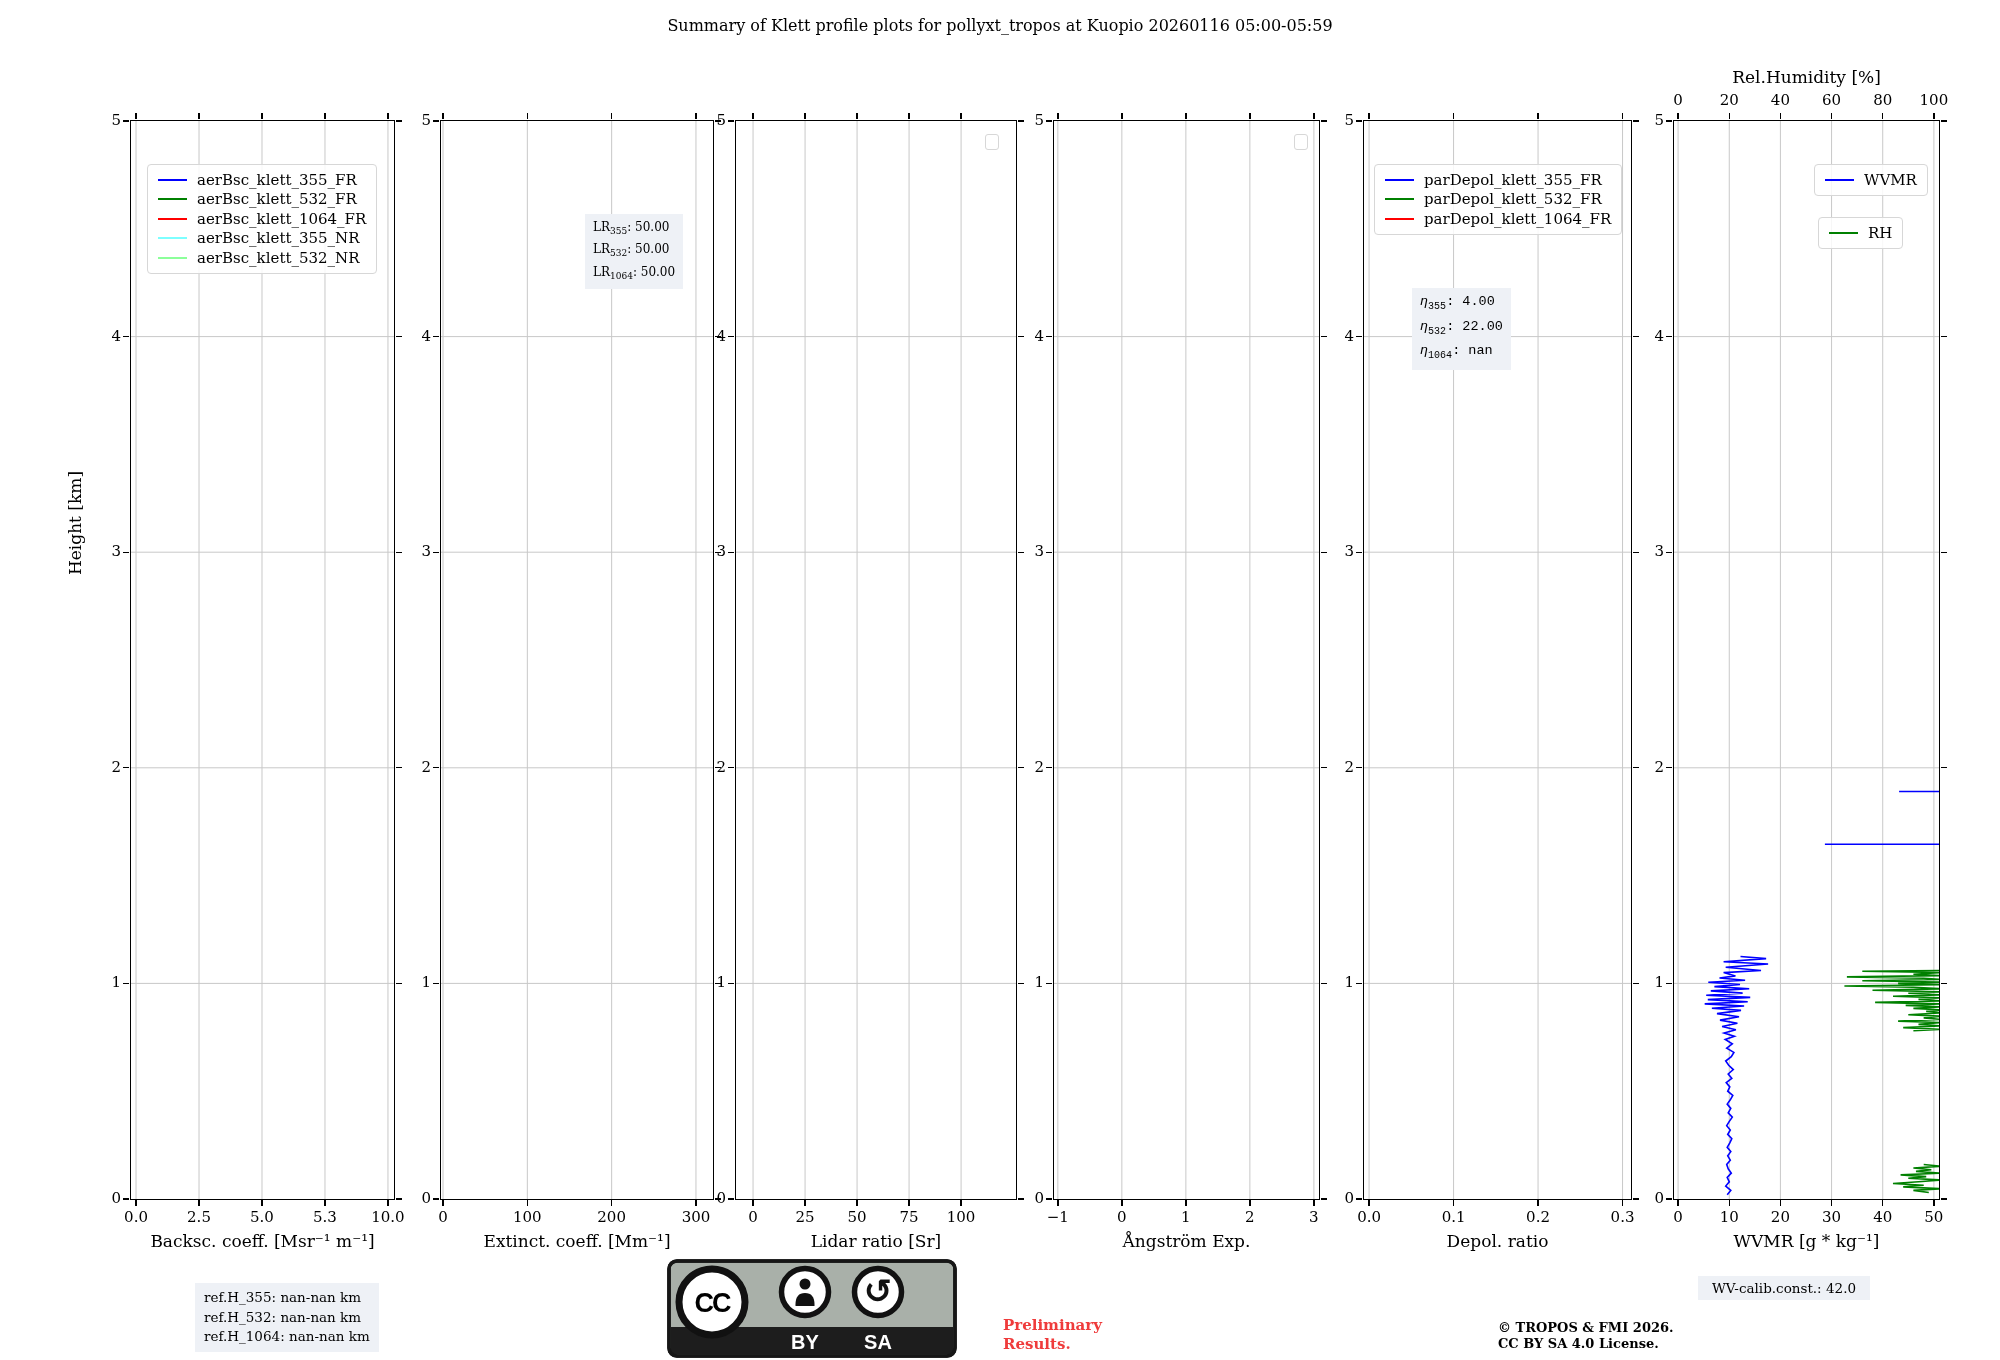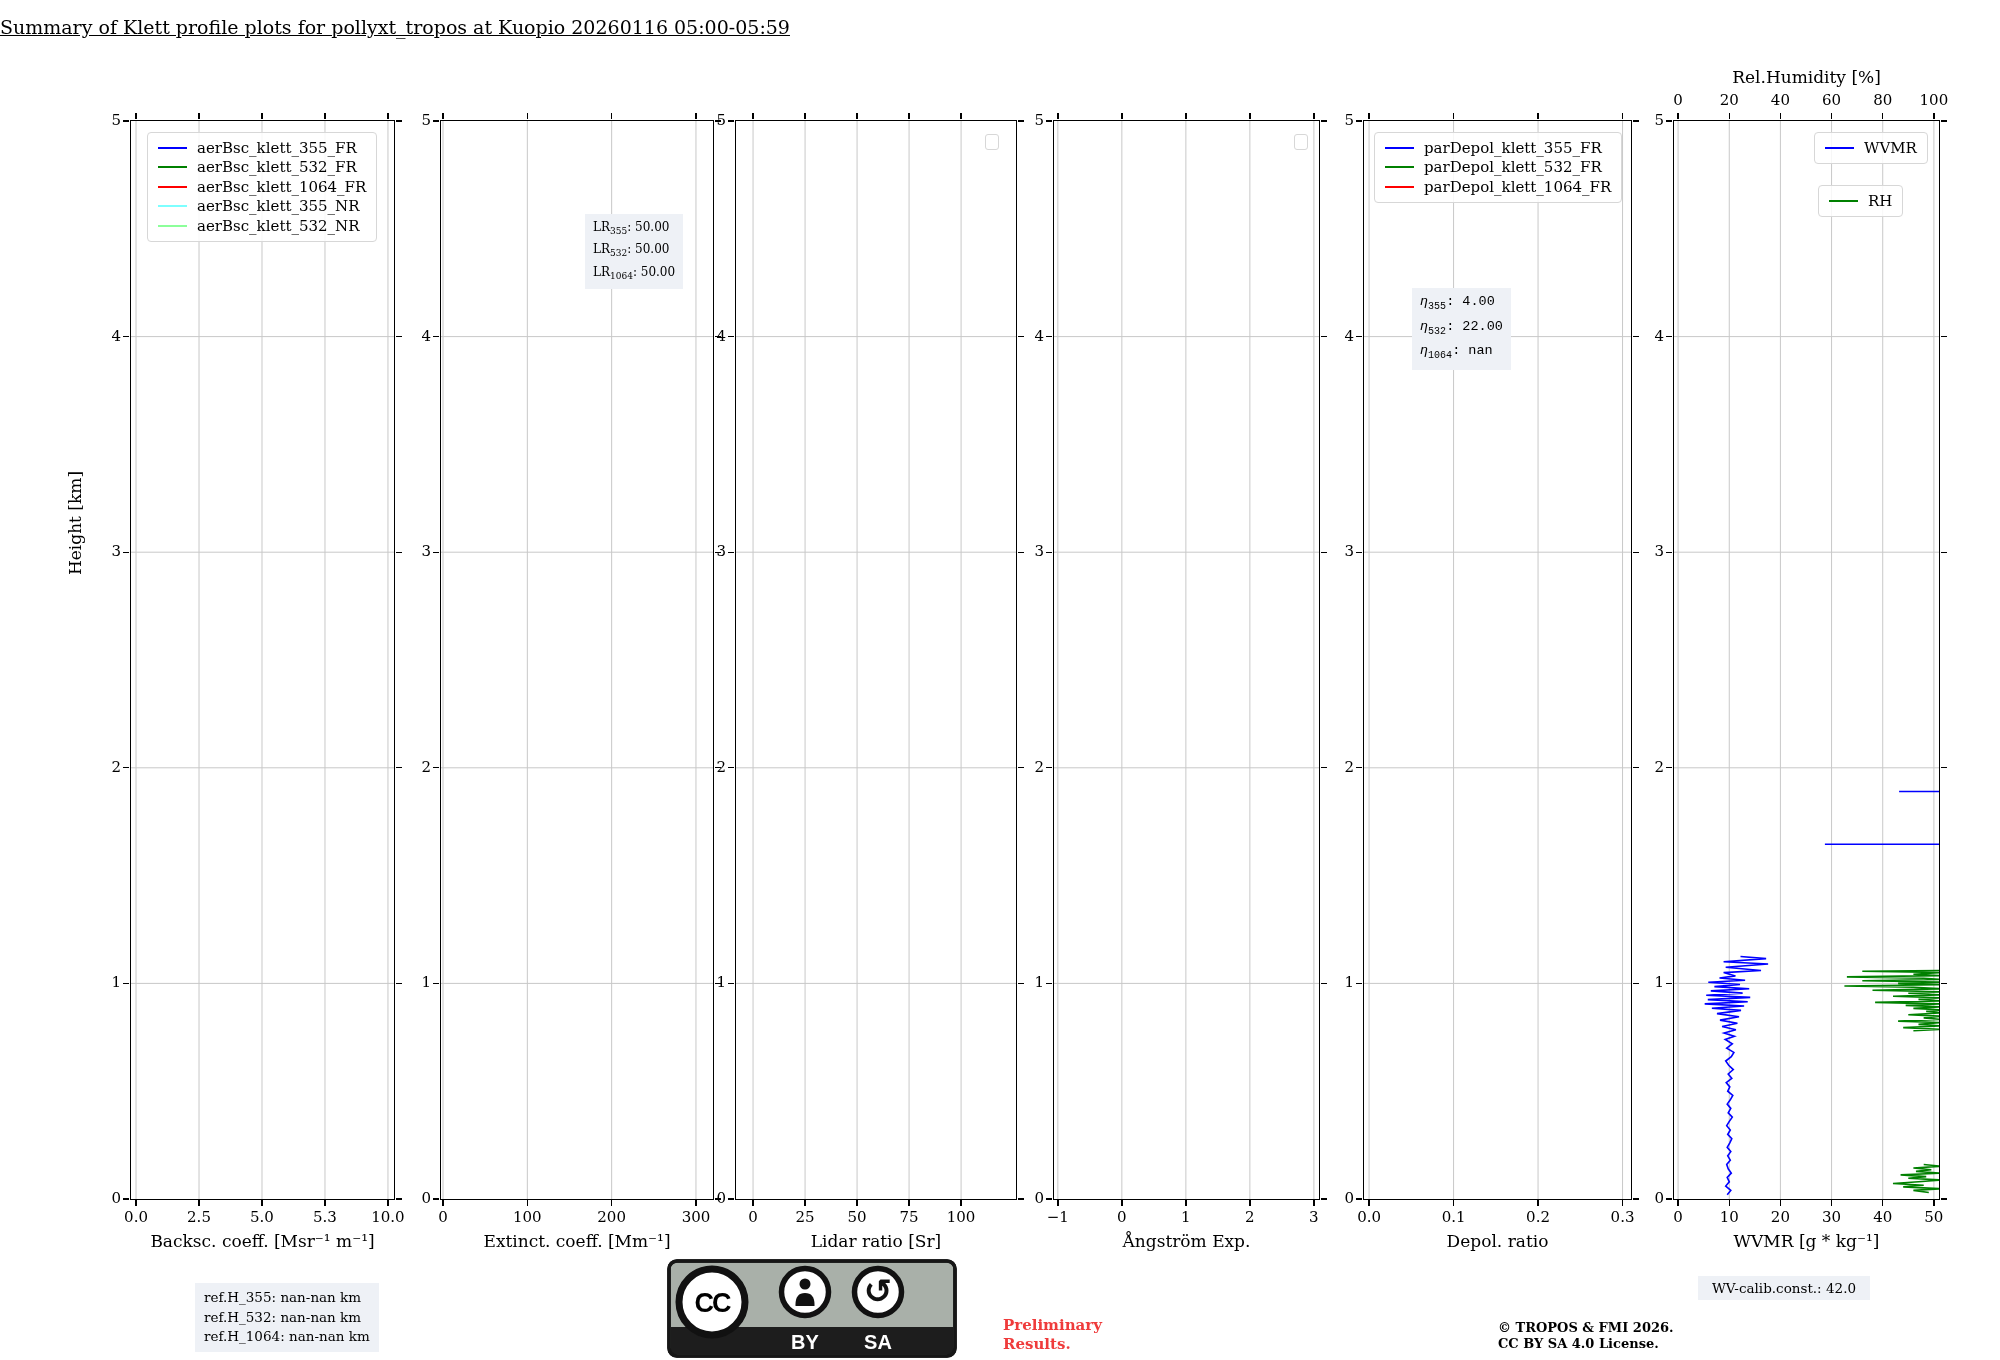--- a/index.html
+++ b/index.html
@@ -1,29 +1,29 @@
 <!DOCTYPE html>
 <html><head>
 <meta charset="utf-8">
 <style>
   html,body{margin:0;padding:0;}
   body{width:2000px;height:1360px;background:#ffffff;position:relative;
        font-family:"DejaVu Serif", serif;color:#000;overflow:hidden;}
-  .title{position:absolute;top:16px;left:0;width:2000px;text-align:left;
-         font-size:19px;text-decoration:underline;}
+  .title{position:absolute;top:16px;left:0;width:2000px;text-align:center;
+         font-size:16px;}
   .ylabel{position:absolute;left:75px;top:523px;transform:translate(-50%,-50%) rotate(-90deg);
           white-space:nowrap;font-size:17px;}
   .plot{position:absolute;top:120px;height:1078px;border:1.4px solid #000;
         box-sizing:content-box;}
   .xlab{position:absolute;font-size:15px;text-align:center;width:60px;}
   .ylab{position:absolute;font-size:15px;text-align:right;width:26px;}
   .axis-label{position:absolute;font-size:17px;text-align:center;}
   .tickmark{position:absolute;background:#000;}
   .legend{position:absolute;background:rgba(255,255,255,.85);border:1px solid #d7d7d7;
-          border-radius:4px;padding:5px 10px;font-size:15px;white-space:nowrap;}
+          border-radius:4px;padding:5px 10px;font-size:15px;white-space:nowrap;margin-top:32px;}
   .lg-row{display:flex;align-items:center;height:19.5px;}
   .lg-line{display:inline-block;width:29px;height:0;border-top:2px solid #000;margin-right:10px;}
   .empty-legend{position:absolute;width:12px;height:14px;border:1px solid #d7d7d7;
                 border-radius:3px;background:rgba(255,255,255,.85);}
   .ann{position:absolute;background:#eef1f6;padding:4px 8px;font-size:12px;line-height:18px;
        white-space:nowrap;}
   .ann sub{font-size:9px;}
   .ann-eta{font-size:13.5px;line-height:20px;}
   .ann-eta sub{font-size:10px;}
   .ann-eta i{font-style:italic;}

